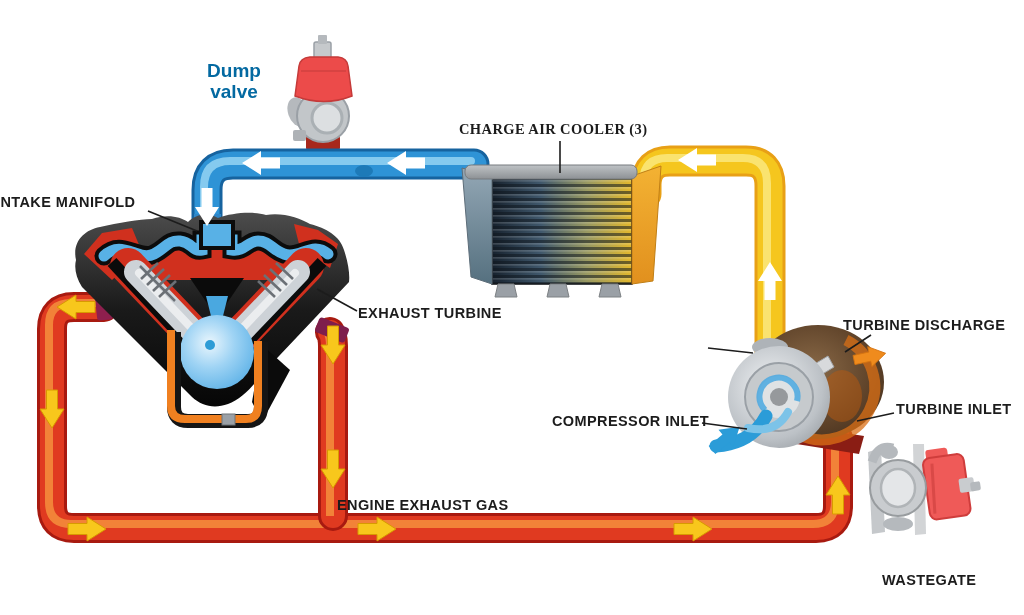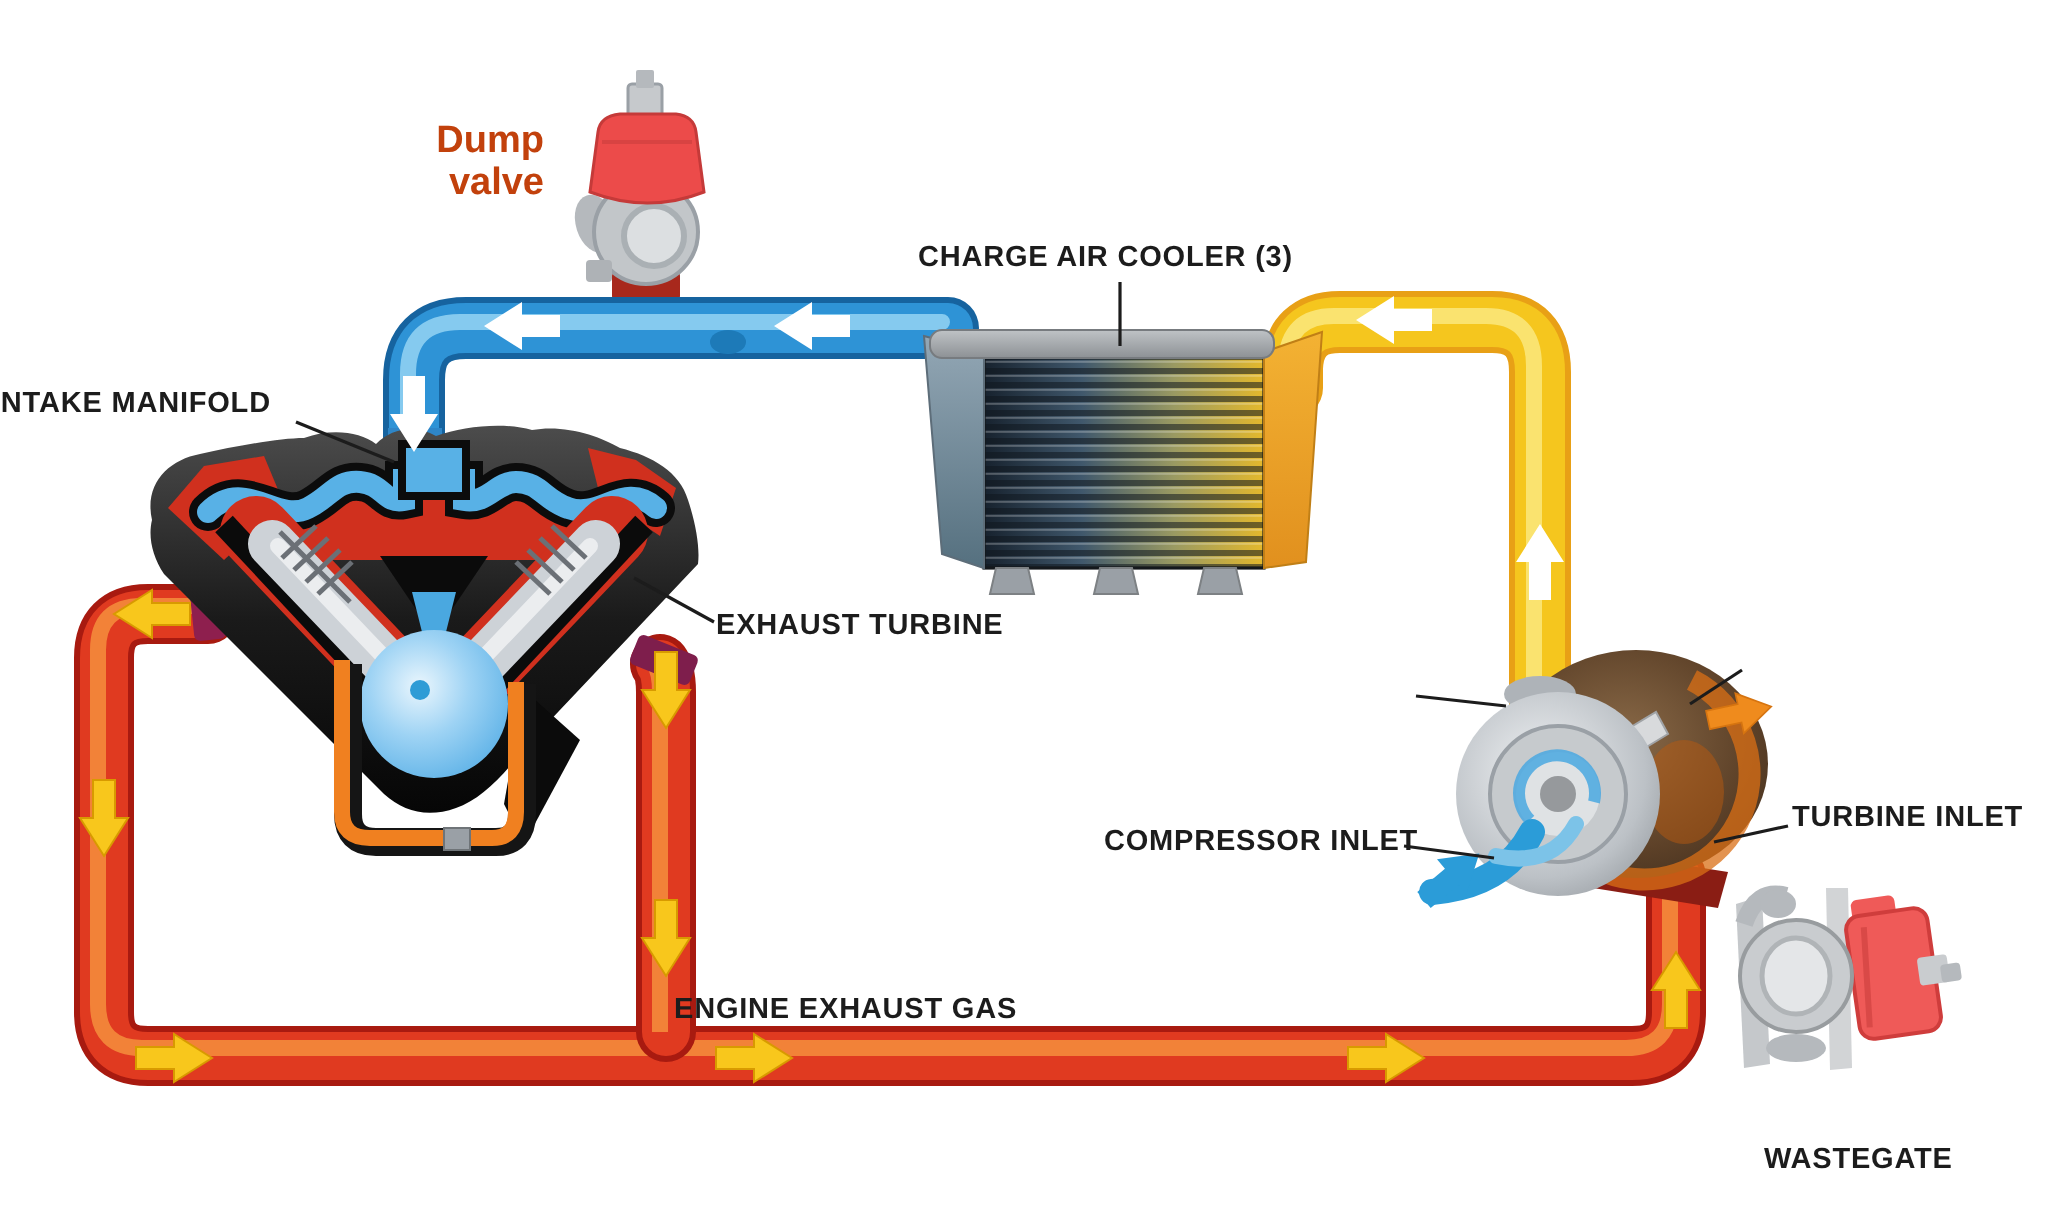--- a/index.html
+++ b/index.html
@@ -7,21 +7,21 @@
     position:relative;width:1024px;height:615px;overflow:hidden;
     background:#ffffff;font-family:"Liberation Sans",sans-serif;
   }
   .stage svg{position:absolute;left:0;top:0;}
   .lbl{
     position:absolute;font-weight:bold;font-size:14.5px;line-height:16px;
     letter-spacing:.4px;color:#1c1c1c;white-space:nowrap;
   }
   .lbl-big{
     position:absolute;font-weight:bold;font-size:19px;line-height:21px;
-    color:#c2410c;text-align:right;white-space:nowrap;
+    color:#0369a1;text-align:center;white-space:nowrap;
   }
 </style>
 </head>
 <body>
 
 <div class="stage">
 
 <svg width="1024" height="615" viewBox="0 0 1024 615">
   <defs>
     <path id="arrowR" d="M0,-5.5 L19,-5.5 L19,-12 L38,0 L19,12 L19,5.5 L0,5.5 Z"></path>
@@ -238,19 +238,20 @@
     <line x1="871" y1="335" x2="845" y2="352"></line>
     <line x1="894" y1="413" x2="857" y2="421"></line>
   </g>
 </svg>
 
   <div class="lbl-big" style="left:196px;top:60px;width:76px;">
     <span>Dump</span><br>
     <span>valve</span>
   </div>
   <div class="lbl" style="left:-4px;top:194px;">INTAKE MANIFOLD</div>
-  <div class="lbl" style="left:459px;top:121px;">CHARGE AIR COOLER (3)</div>
+  <div class="lbl" style="left:459px;top:121px;font-family:Liberation Serif, serif;">CHARGE AIR COOLER (3)</div>
   <div class="lbl" style="left:358px;top:305px;">EXHAUST TURBINE</div>
   <div class="lbl" style="left:552px;top:413px;">COMPRESSOR INLET</div>
+  <div class="lbl" style="left:843px;top:317px;">TURBINE DISCHARGE</div>
   <div class="lbl" style="left:896px;top:401px;">TURBINE INLET</div>
   <div class="lbl" style="left:337px;top:497px;">ENGINE EXHAUST GAS</div>
   <div class="lbl" style="left:882px;top:530px;margin-top:42px;">WASTEGATE</div>
 </div>
 
 </body></html>

